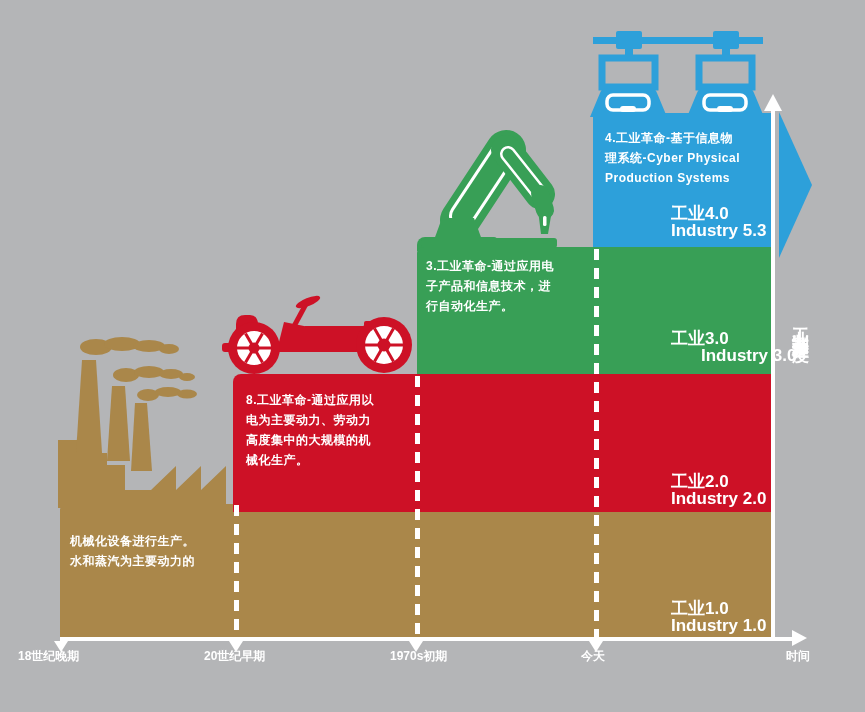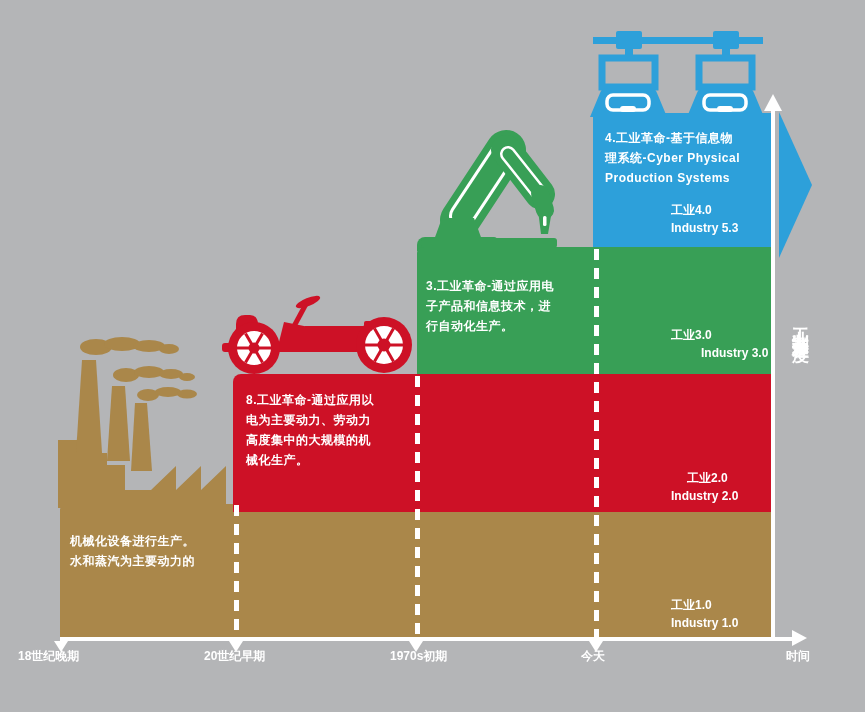--- a/index.html
+++ b/index.html
@@ -32,21 +32,21 @@
     border-right:9.5px solid rgba(0,0,0,0);border-bottom:17px solid #fff;}
   .hline{left:60px;top:636.5px;width:733px;height:4px;background:#fff;}
   .hhead{left:792px;top:630px;width:0;height:0;border-top:8.5px solid rgba(0,0,0,0);
     border-bottom:8.5px solid rgba(0,0,0,0);border-left:15px solid #fff;}
   .tick-tri{position:absolute;top:641px;width:0;height:0;
     border-left:7px solid rgba(0,0,0,0);border-right:7px solid rgba(0,0,0,0);
     border-top:11px solid #fff;}
   
   .desc{position:absolute;font-size:12px;line-height:20px;letter-spacing:.5px;}
   .desc div{white-space:nowrap;}
-  .slabel{position:absolute;font-size:12px;white-space:nowrap;}
+  .slabel{position:absolute;font-size:17px;white-space:nowrap;}
   .tick-label{position:absolute;top:648px;font-size:12px;white-space:nowrap;}
   .ytitle{position:absolute;left:789px;top:314px;font-size:17px;
     writing-mode:vertical-rl;text-orientation:upright;letter-spacing:3px;white-space:nowrap;}
 </style>
 </head>
 <body>
 
 <div class="canvas">
 
   <div class="block blk1"></div>
@@ -156,36 +156,36 @@
   <div class="desc" style="left:70px;top:531px">
     <div>机械化设备进行生产。</div>
     <div>水和蒸汽为主要动力的</div>
   </div>
   <div class="desc" style="left:246px;top:390px">
     <div>8.工业革命-通过应用以</div>
     <div>电为主要动力、劳动力</div>
     <div>高度集中的大规模的机</div>
     <div>械化生产。</div>
   </div>
-  <div class="desc" style="left:426px;top:276px">
+  <div class="desc" style="left:426px;top:256px">
     <div>3.工业革命-通过应用电</div>
     <div>子产品和信息技术，进</div>
     <div>行自动化生产。</div>
   </div>
   <div class="desc" style="left:605px;top:128px">
     <div>4.工业革命-基于信息物</div>
     <div>理系统-Cyber Physical</div>
     <div>Production Systems</div>
   </div>
 
   <div class="slabel" style="left:671px;top:202px">工业4.0</div>
   <div class="slabel" style="left:671px;top:221px">Industry 5.3</div>
   <div class="slabel" style="left:671px;top:327px">工业3.0</div>
   <div class="slabel" style="left:701px;top:346px">Industry 3.0</div>
-  <div class="slabel" style="left:687px;top:470px">工业2.0</div>
+  <div class="slabel" style="left:671px;top:470px">工业2.0</div>
   <div class="slabel" style="left:671px;top:489px">Industry 2.0</div>
   <div class="slabel" style="left:671px;top:597px">工业1.0</div>
   <div class="slabel" style="left:671px;top:616px">Industry 1.0</div>
 
   <div class="tick-label" style="left:18px">18世纪晚期</div>
   <div class="tick-label" style="left:204px">20世纪早期</div>
   <div class="tick-label" style="left:390px">1970s初期</div>
   <div class="tick-label" style="left:581px">今天</div>
   <div class="tick-label" style="left:786px">时间</div>
 

